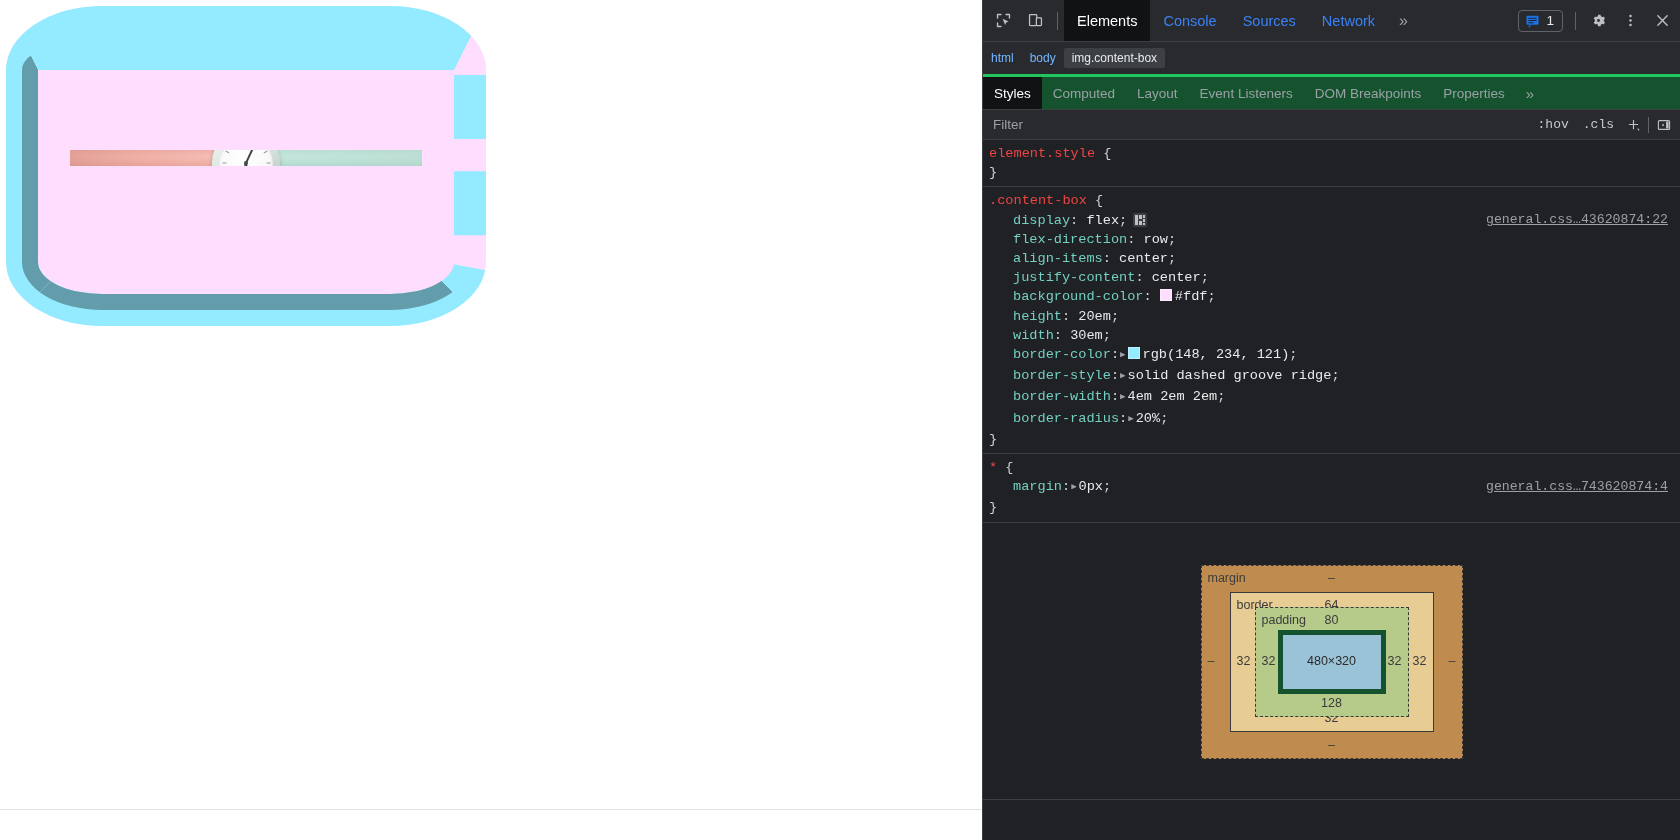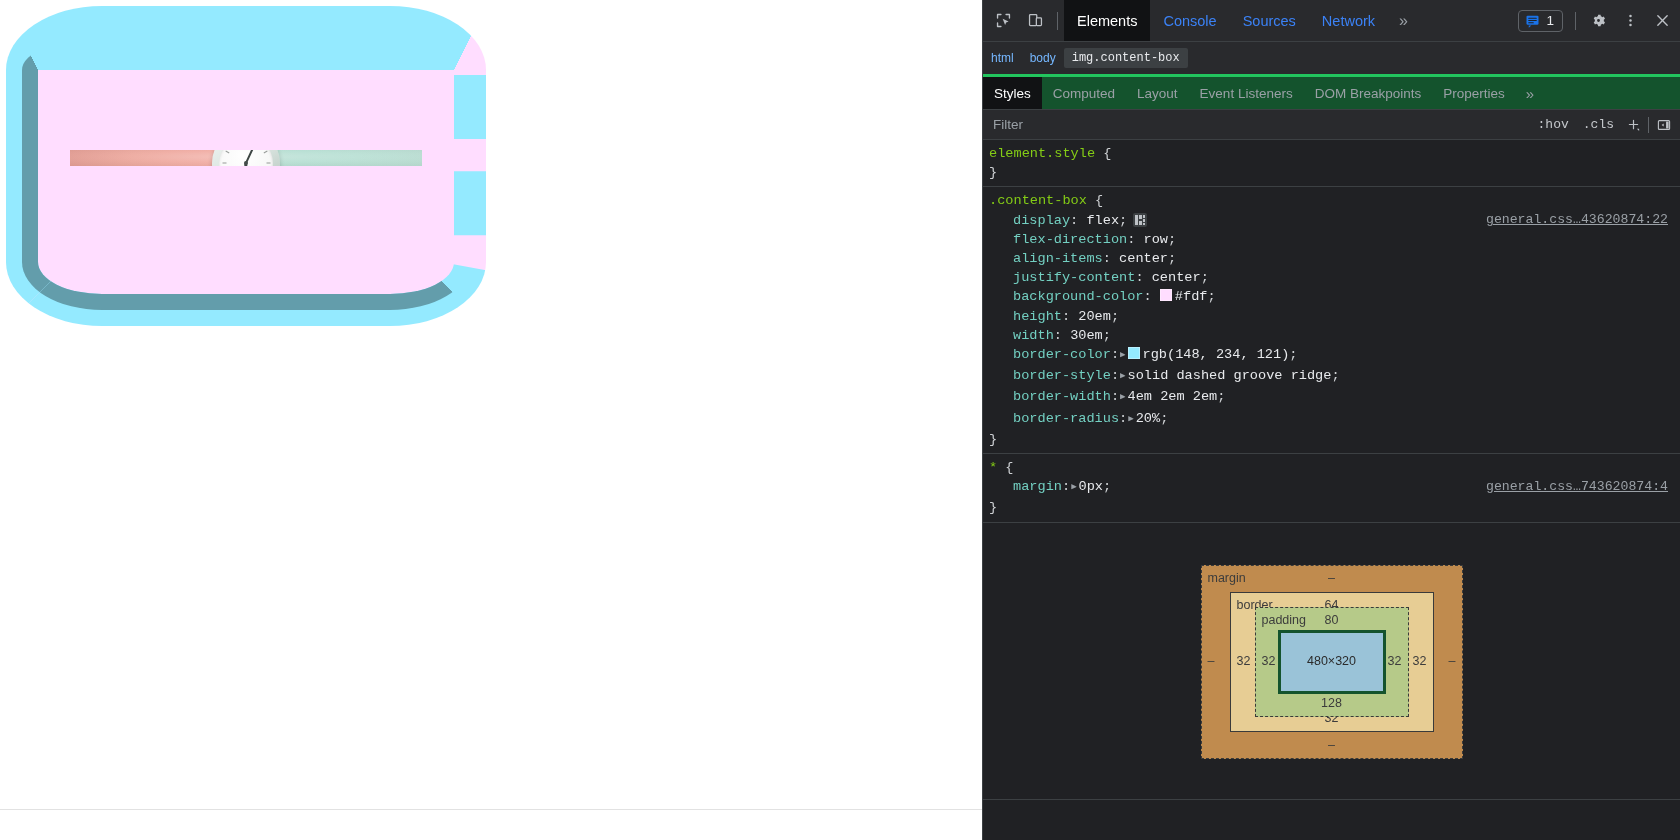--- a/index.html
+++ b/index.html
@@ -230,21 +230,20 @@
   }
   .crumb {
     color: #75b7ff;
     padding: 3px 8px;
     border-radius: 2px;
     white-space: nowrap;
   }
   .crumb.selected {
     background: #3c4043;
     color: #e8eaed;
-    font-family: Liberation Mono, monospace;
   }
 
   
   .dt-subtabs {
     display: flex;
     align-items: stretch;
     height: 32px;
     min-height: 32px;
     background: #14532d;
     border-bottom: 1px solid #3c4043;
@@ -316,21 +315,21 @@
     position: absolute;
     right: 12px;
     top: 23px;
     color: #9aa0a6;
     font-family: "Liberation Mono", monospace;
     font-size: 13.2px;
     text-decoration: underline;
     white-space: nowrap;
   }
   .sel { color: #d4d4d4; }
-  .sel-name { color: #84cc16; }
+  .sel-name { color: #ef4444; }
   .decl { padding-left: 24px; white-space: nowrap; }
   .prop { color: #73d0c2; }
   .val  { color: #e8eaed; }
   .punc { color: #cfd2d5; }
   .brace { color: #cfd2d5; }
   .tri {
     display: inline-block;
     color: #9aa0a6;
     font-size: 9px;
     transform: translateY(-1px);
@@ -397,21 +396,21 @@
     background: #b6ca89;
     border: 1px dashed #3a3a3a;
     padding: 22px 22px;
     box-sizing: border-box;
     width: 100%;
     height: 100%;
   }
   .bm-content {
     position: relative;
     background: #9ac3d8;
-    border: 3px solid #14532d;
+    border: 5px solid #14532d;
     box-sizing: border-box;
     width: 100%;
     height: 100%;
     display: flex;
     align-items: center;
     justify-content: center;
   }
   .bm-label {
     position: absolute;
     left: 6px;

